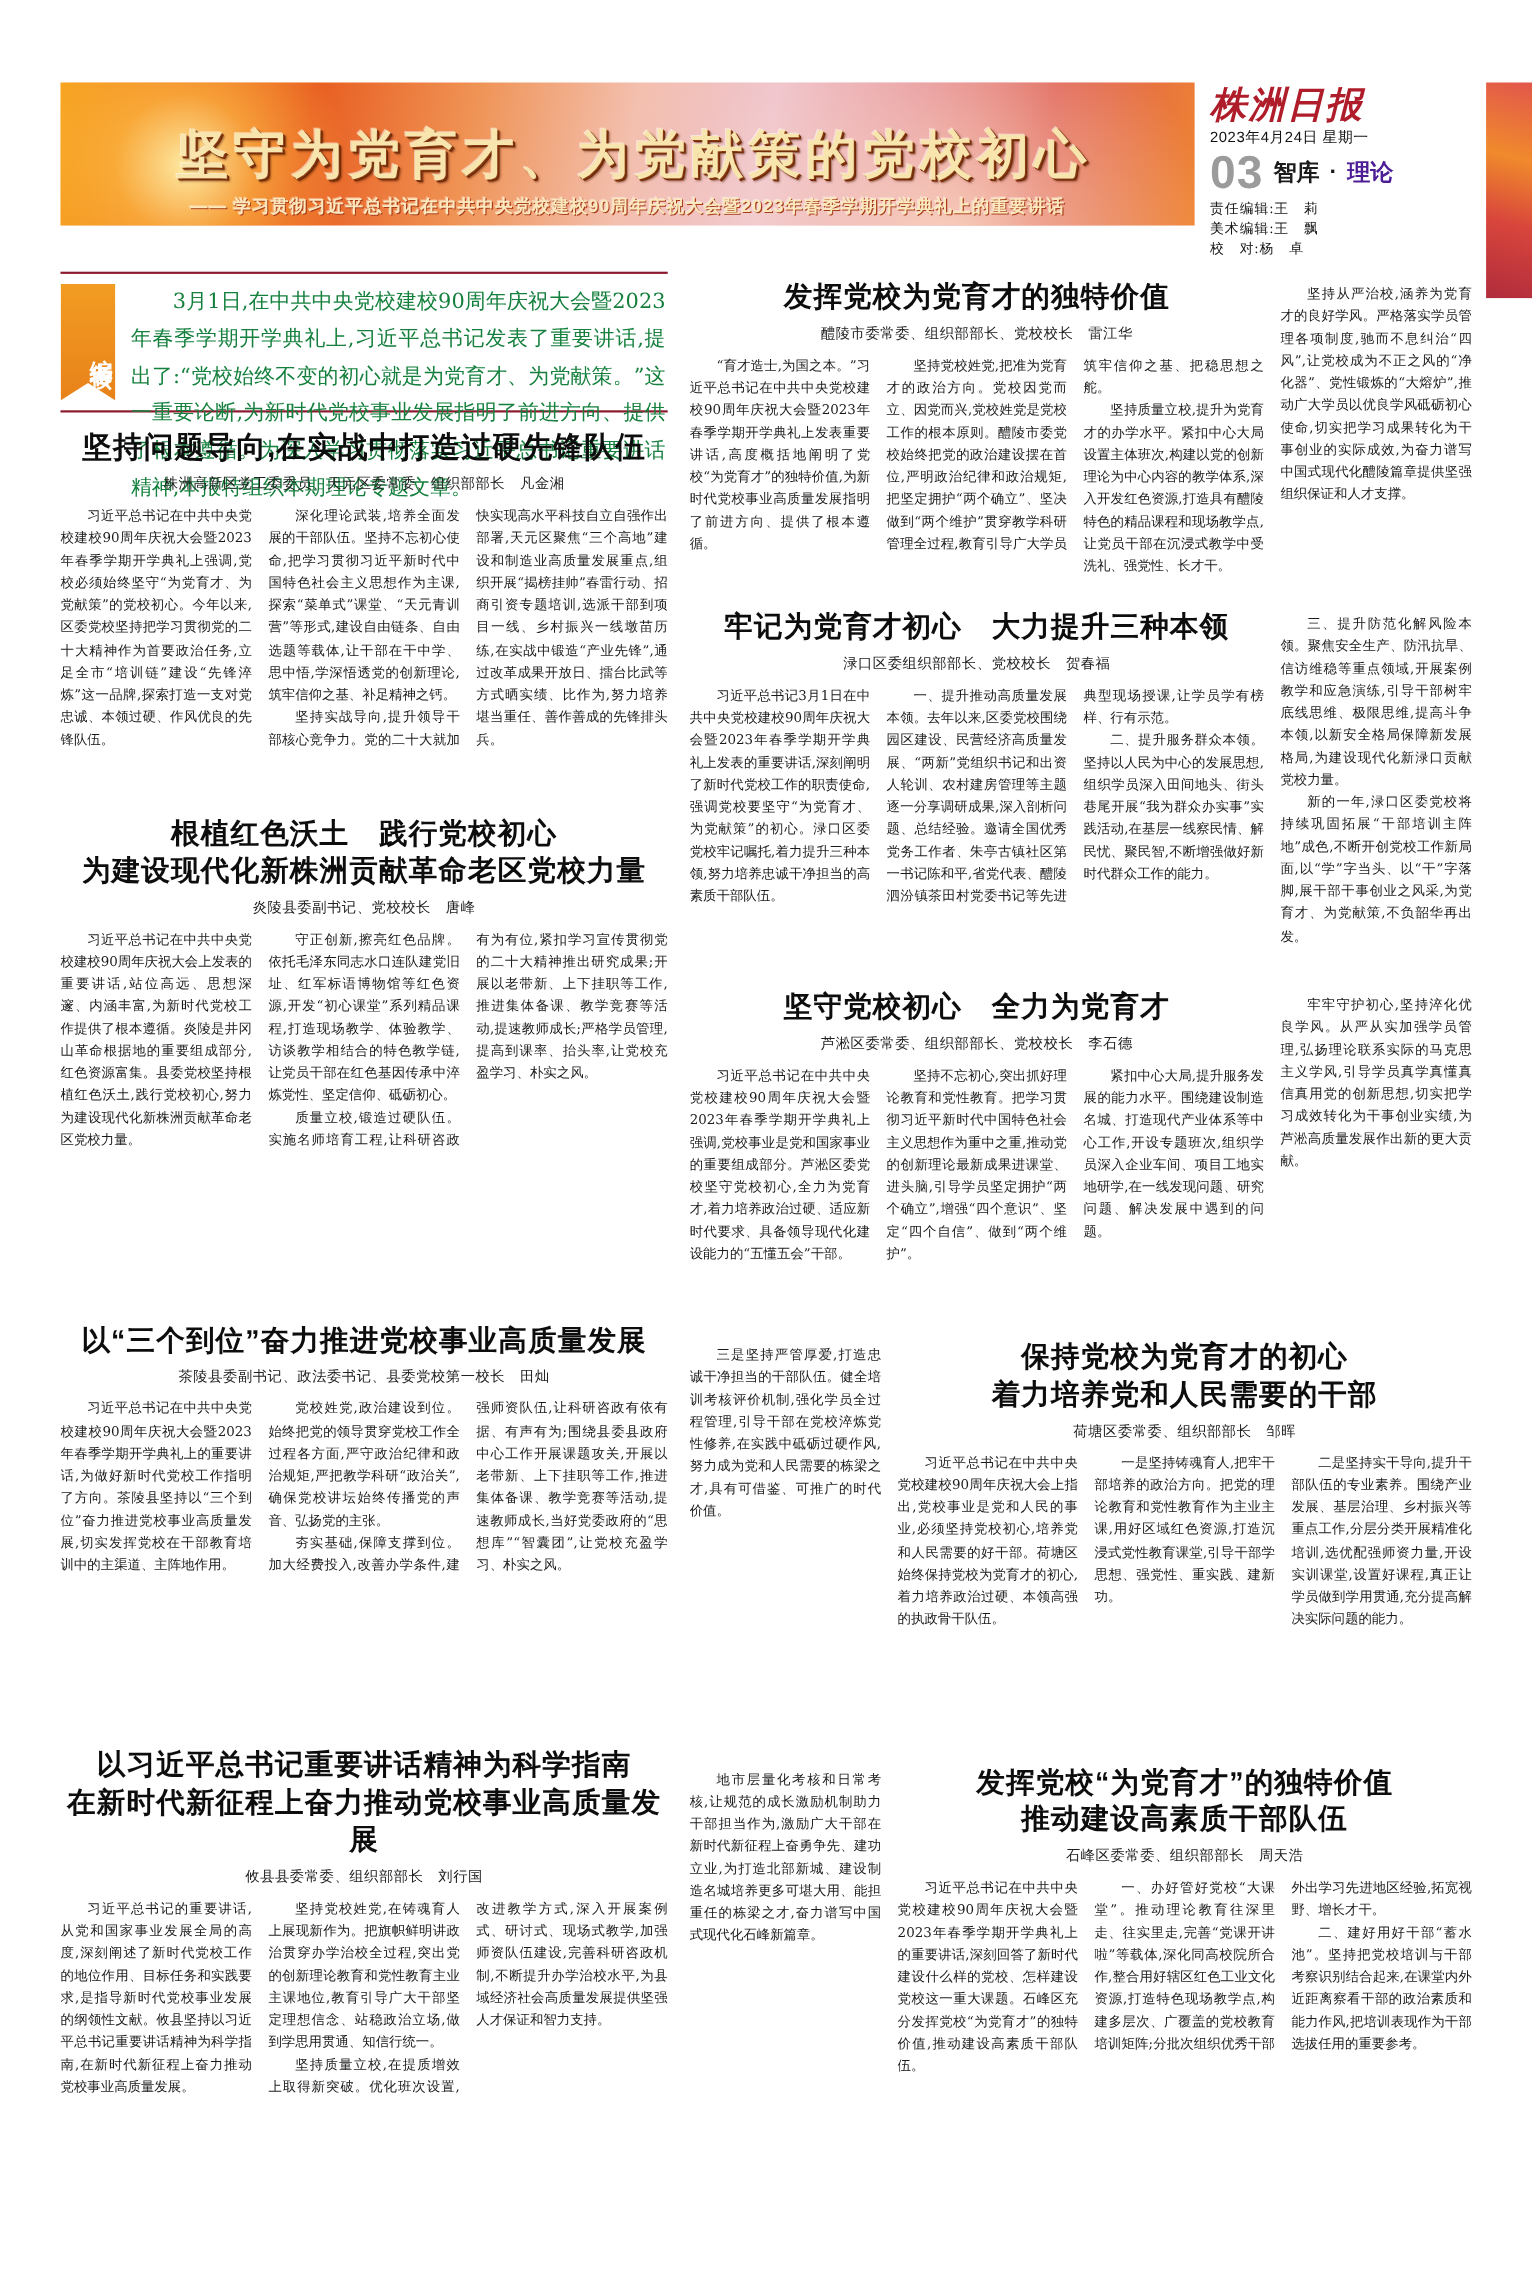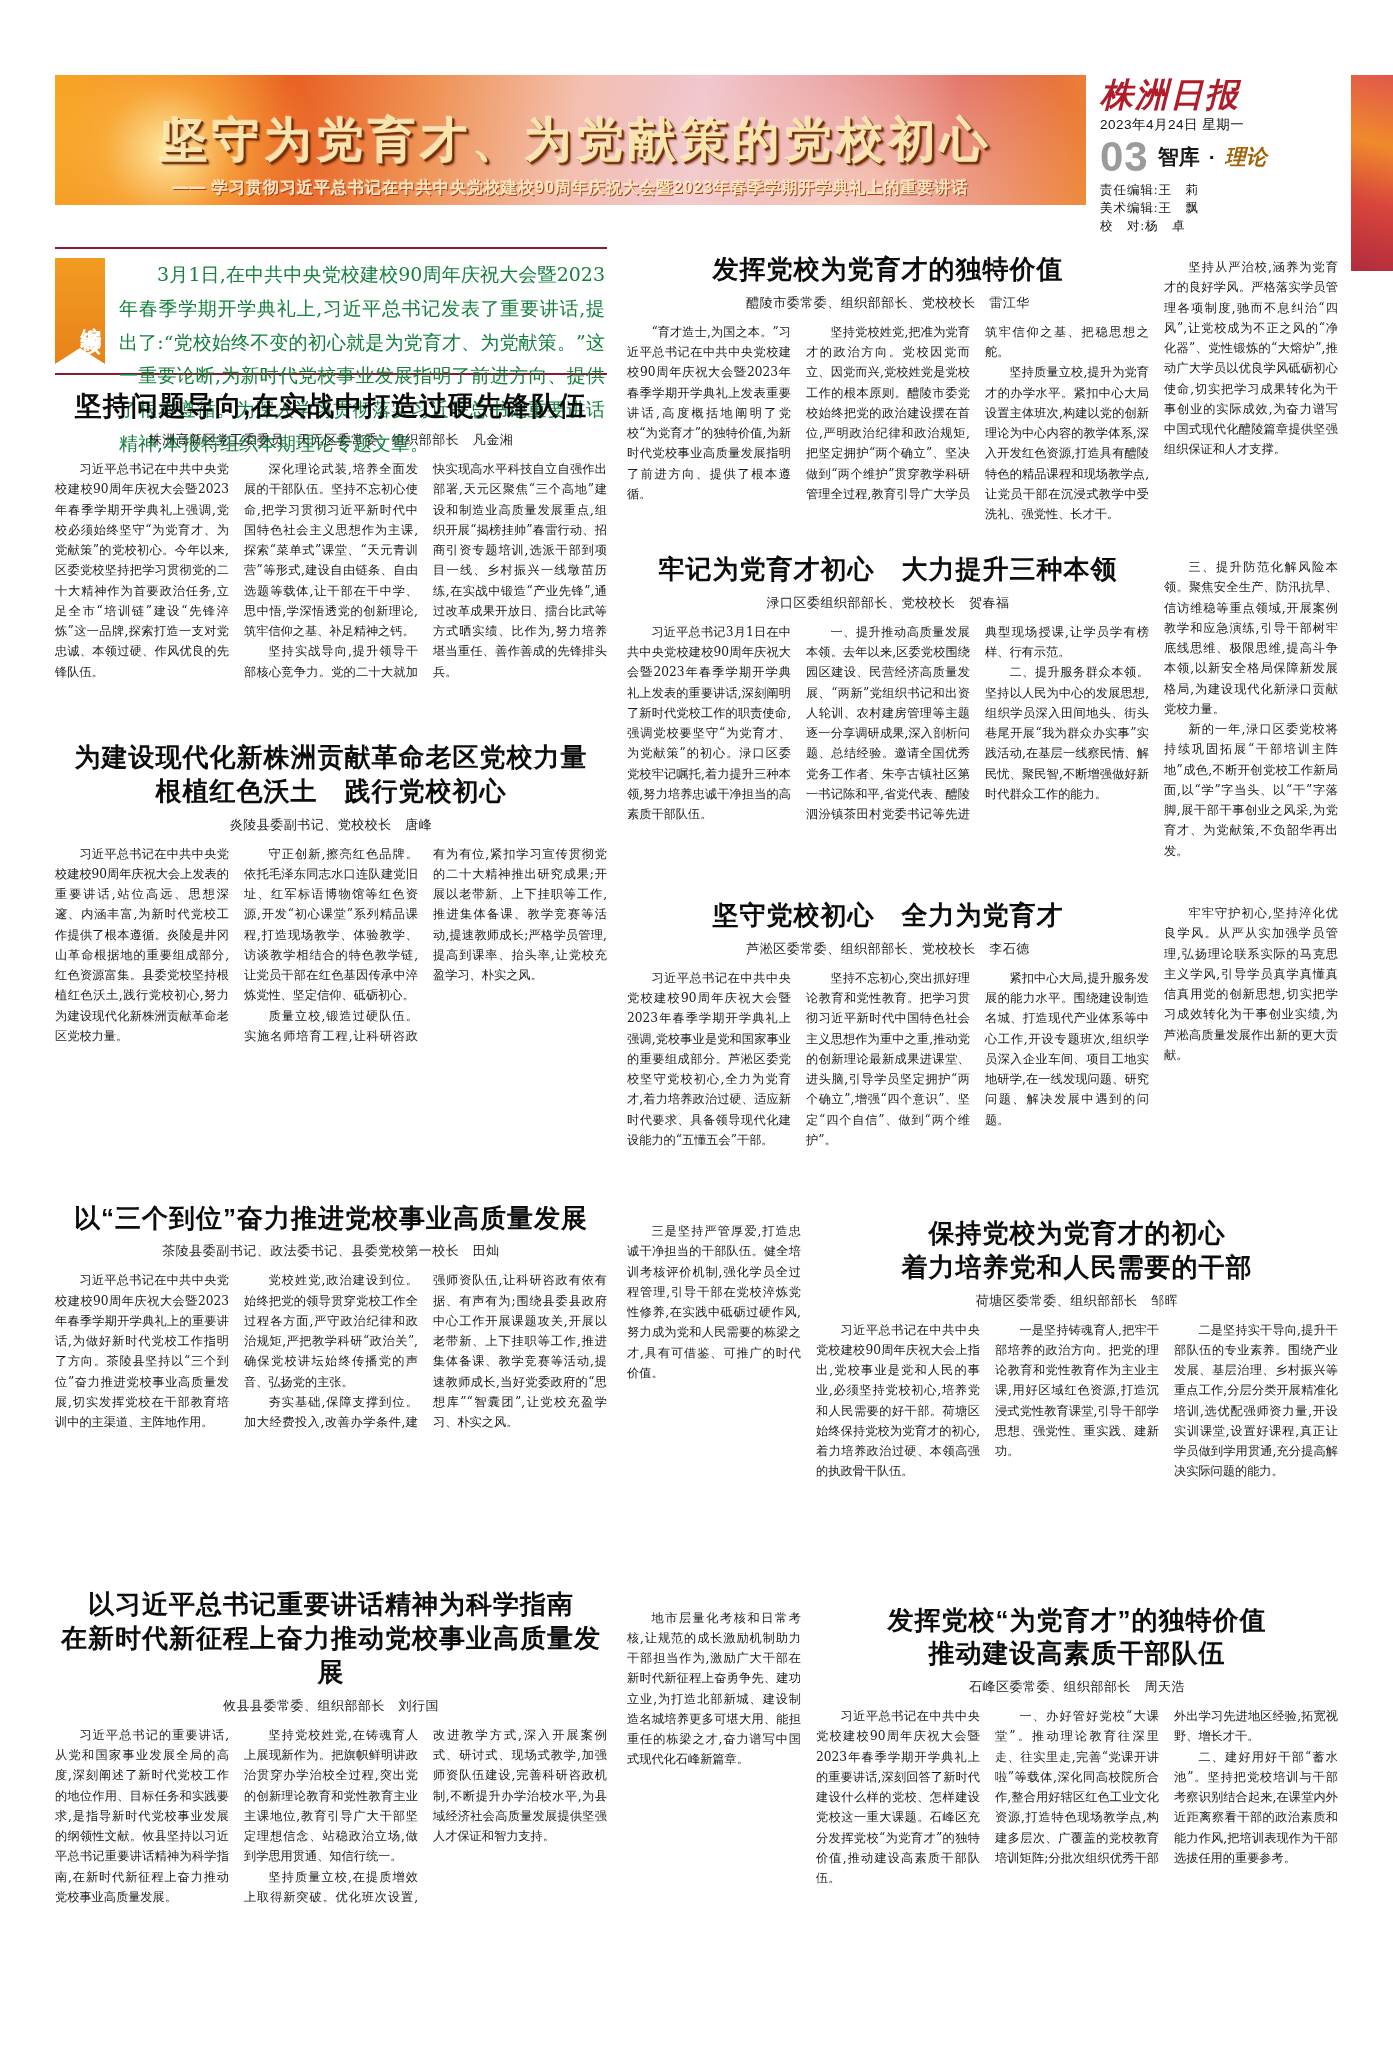--- a/index.html
+++ b/index.html
@@ -35,21 +35,21 @@
   .masthead { width:252px; background:#fff; padding:2px 8px 0 14px; font-family:"Liberation Sans","DejaVu Sans",sans-serif; }
   .brand {
     font-family:"DejaVu Serif","Liberation Serif",serif; font-weight:bold; font-style:italic;
     font-size:33px; color:#b01d2a; letter-spacing:2px; line-height:1.1; white-space:nowrap;
   }
   .mast-date { font-size:13.5px; color:#111; margin-top:3px; letter-spacing:.5px; }
   .page-row { display:flex; align-items:center; gap:9px; margin-top:3px; }
   .page-no { font-size:42px; font-weight:bold; color:#9b9b9b; line-height:.95; letter-spacing:1px; }
   .section { font-size:21px; font-weight:900; color:#1a1a1a; }
   .section-dot { font-size:21px; font-weight:900; color:#1a1a1a; }
-  .section-red { font-size:21px; font-weight:900; color:#a16207;font-style:italic; }
+  .section-red { font-size:21px; font-weight:900; color:#4c1d95; }
   .credits { margin-top:4px; font-size:12.5px; color:#111;font-family:Liberation Serif, serif; }
   .credits p { margin:0; line-height:1.45; letter-spacing:1px; }
   .edge-strip {
     position:absolute; right:0; top:75px; width:42px; height:196px;
     background:linear-gradient(195deg,#e2574b 0%,#f08a2c 35%,#d8453c 65%,#b02c3c 100%);
   }
   
   .main { position:absolute; left:55px; top:205px; width:1283px; }
   .col-left  { position:absolute; left:0;  top:0; width:552px; }
   .col-right { position:absolute; left:572px; top:0; width:711px; }
@@ -150,22 +150,22 @@
         <div class="hl hl-27">坚持问题导向,在实战中打造过硬先锋队伍</div>
         <div class="byline">株洲高新区党工委委员、天元区委常委、组织部部长　凡金湘</div>
         <div class="body3">
             <p>习近平总书记在中共中央党校建校90周年庆祝大会暨2023年春季学期开学典礼上强调,党校必须始终坚守“为党育才、为党献策”的党校初心。今年以来,区委党校坚持把学习贯彻党的二十大精神作为首要政治任务,立足全市“培训链”建设“先锋淬炼”这一品牌,探索打造一支对党忠诚、本领过硬、作风优良的先锋队伍。</p>
             <p>深化理论武装,培养全面发展的干部队伍。坚持不忘初心使命,把学习贯彻习近平新时代中国特色社会主义思想作为主课,探索“菜单式”课堂、“天元青训营”等形式,建设自由链条、自由选题等载体,让干部在干中学、思中悟,学深悟透党的创新理论,筑牢信仰之基、补足精神之钙。</p>
             <p>坚持实战导向,提升领导干部核心竞争力。党的二十大就加快实现高水平科技自立自强作出部署,天元区聚焦“三个高地”建设和制造业高质量发展重点,组织开展“揭榜挂帅”春雷行动、招商引资专题培训,选派干部到项目一线、乡村振兴一线墩苗历练,在实战中锻造“产业先锋”,通过改革成果开放日、擂台比武等方式晒实绩、比作为,努力培养堪当重任、善作善成的先锋排头兵。</p>
           </div>
       </div>
 
       <div class="article" id="art-d">
+        <div class="hl hl-26">根植红色沃土　践行党校初心</div>
         <div class="hl hl-26">为建设现代化新株洲贡献革命老区党校力量</div>
-        <div class="hl hl-26">根植红色沃土　践行党校初心</div>
         <div class="byline">炎陵县委副书记、党校校长　唐峰</div>
         <div class="body3">
             <p>习近平总书记在中共中央党校建校90周年庆祝大会上发表的重要讲话,站位高远、思想深邃、内涵丰富,为新时代党校工作提供了根本遵循。炎陵是井冈山革命根据地的重要组成部分,红色资源富集。县委党校坚持根植红色沃土,践行党校初心,努力为建设现代化新株洲贡献革命老区党校力量。</p>
             <p>守正创新,擦亮红色品牌。依托毛泽东同志水口连队建党旧址、红军标语博物馆等红色资源,开发“初心课堂”系列精品课程,打造现场教学、体验教学、访谈教学相结合的特色教学链,让党员干部在红色基因传承中淬炼党性、坚定信仰、砥砺初心。</p>
             <p>质量立校,锻造过硬队伍。实施名师培育工程,让科研咨政有为有位,紧扣学习宣传贯彻党的二十大精神推出研究成果;开展以老带新、上下挂职等工作,推进集体备课、教学竞赛等活动,提速教师成长;严格学员管理,提高到课率、抬头率,让党校充盈学习、朴实之风。</p>
           </div>
       </div>
 
       <div class="article" id="art-f">
         <div class="hl hl-26">以“三个到位”奋力推进党校事业高质量发展</div>

